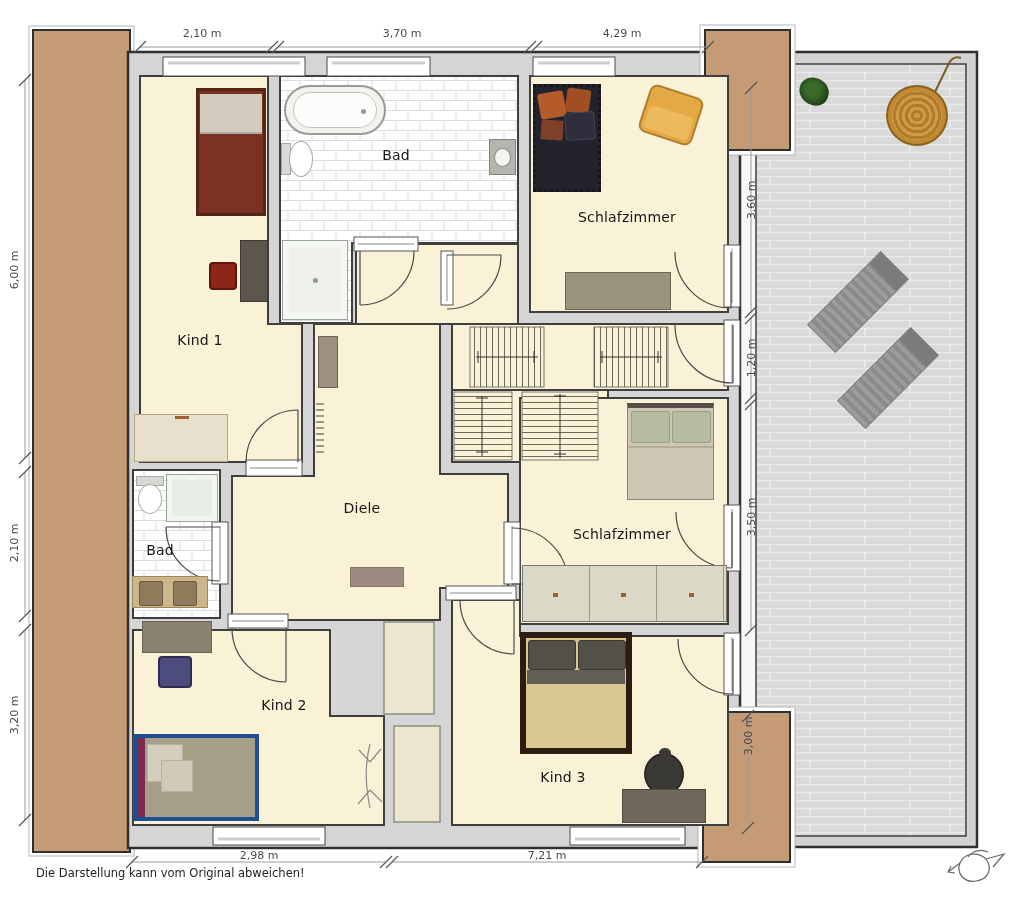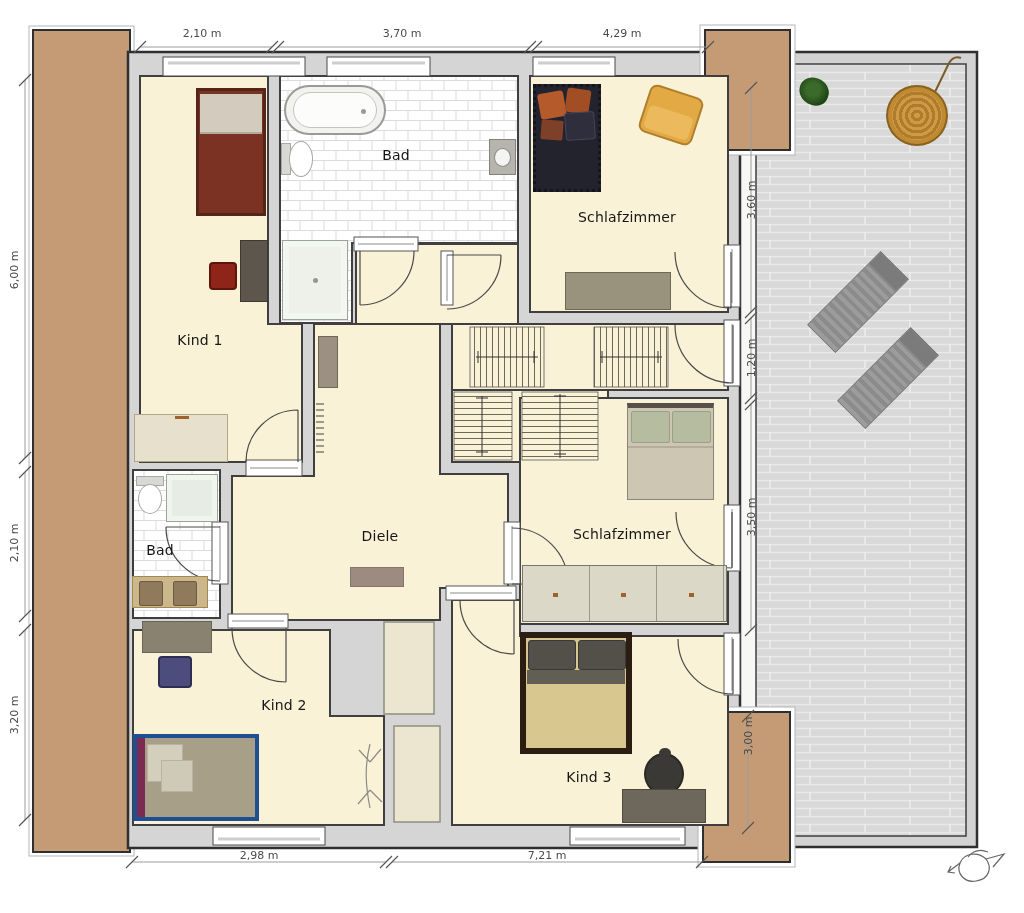--- a/index.html
+++ b/index.html
@@ -237,35 +237,36 @@
   <div class="f lounger" style="left:838px;top:250px;width:40px;height:104px;transform:rotate(45deg);">
       <div class="head"></div>
     </div>
   <div class="f lounger" style="left:868px;top:326px;width:40px;height:104px;transform:rotate(45deg);">
       <div class="head"></div>
     </div>
 
   <div class="rlabel" style="left:200px;top:340px;">Kind 1</div>
   <div class="rlabel" style="left:396px;top:155px;">Bad</div>
   <div class="rlabel" style="left:627px;top:217px;">Schlafzimmer</div>
-  <div class="rlabel" style="left:380px;top:508px;margin-top:28px;">Diele</div>
+  <div class="rlabel" style="left:362px;top:508px;">Diele</div>
   <div class="rlabel" style="left:160px;top:550px;">Bad</div>
   <div class="rlabel" style="left:284px;top:705px;text-align:center;">Kind 2</div>
   <div class="rlabel" style="left:622px;top:534px;">Schlafzimmer</div>
-  <div class="rlabel" style="left:563px;top:777px;margin-left:26px;">Kind 3</div>
+  <div class="rlabel" style="left:563px;top:777px;">Kind 3</div>
 
   <div class="dlabel" style="left:202px;top:33px;">2,10 m</div>
   <div class="dlabel" style="left:402px;top:33px;">3,70 m</div>
   <div class="dlabel" style="left:622px;top:33px;">4,29 m</div>
   <div class="dlabel v" style="left:14px;top:270px;">6,00 m</div>
   <div class="dlabel v" style="left:14px;top:543px;">2,10 m</div>
   <div class="dlabel v" style="left:14px;top:715px;">3,20 m</div>
   <div class="dlabel v" style="left:751px;top:200px;">3,60 m</div>
   <div class="dlabel v" style="left:751px;top:358px;">1,20 m</div>
   <div class="dlabel v" style="left:751px;top:517px;">3,50 m</div>
   <div class="dlabel v" style="left:748px;top:736px;">3,00 m</div>
   <div class="dlabel" style="left:259px;top:855px;">2,98 m</div>
   <div class="dlabel" style="left:547px;top:855px;">7,21 m</div>
 
   <div class="disclaimer">
+    <div>Die Darstellung kann vom Original abweichen!</div>
   </div>
 
 </div>
 
 </body></html>

